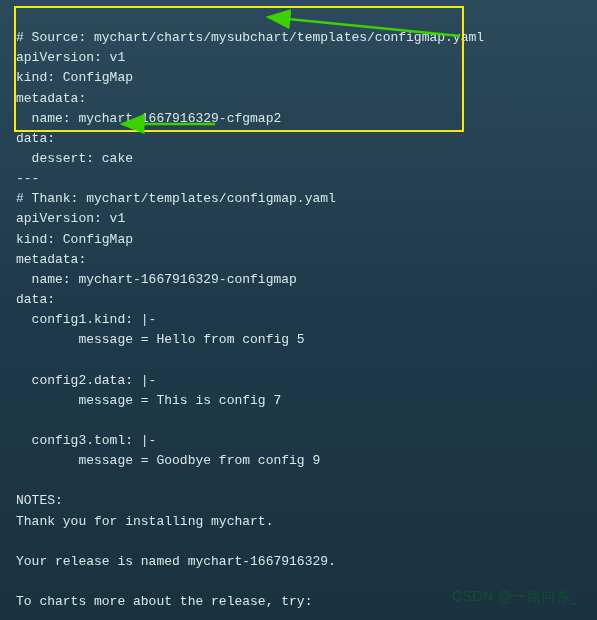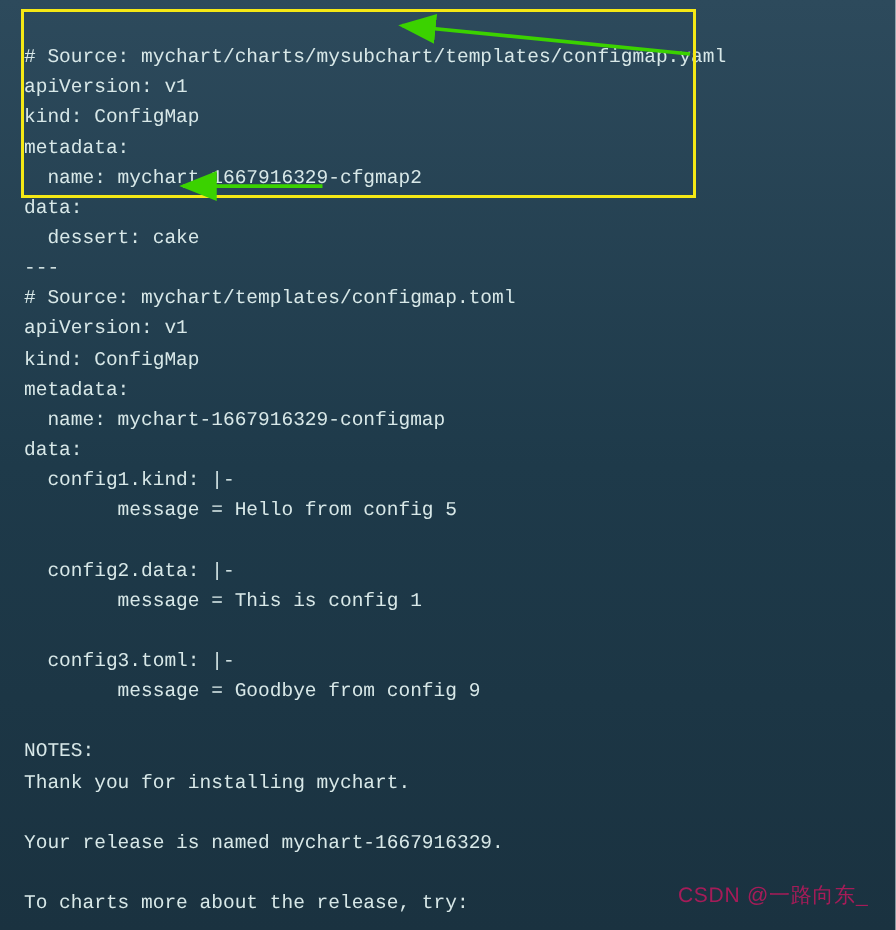--- a/index.html
+++ b/index.html
@@ -39,21 +39,21 @@
       left: 0;
       width: 100%;
       height: 100%;
       pointer-events: none;
       z-index: 6;
     }
     .watermark {
       position: absolute;
       bottom: 12px;
       right: 18px;
-      color: #be185d;
+      color: #14532d;
       font-family: Arial, sans-serif;
       font-size: 14px;
       opacity: 0.85;
       letter-spacing: 0.5px;
       margin-left: 48px;
     }
   </style>
 </head>
 <body>
 
@@ -61,31 +61,31 @@
 
 <div class="terminal-content">
 <span># Source: mychart/charts/mysubchart/templates/configmap.yaml</span>
 <span>apiVersion: v1</span>
 <span>kind: ConfigMap</span>
 <span>metadata:</span>
 <span>  name: mychart-1667916329-cfgmap2</span>
 <span>data:</span>
 <span>  dessert: cake</span>
 <span>---</span>
-<span># Source: mychart/templates/configmap.toml</span>
+<span># Thank: mychart/templates/configmap.yaml</span>
 <span>apiVersion: v1</span>
 <span>kind: ConfigMap</span>
 <span>metadata:</span>
 <span>  name: mychart-1667916329-configmap</span>
 <span>data:</span>
 <span>  config1.kind: |-</span>
 <span>        message = Hello from config 5</span>
 <span></span>
 <span>  config2.data: |-</span>
-<span>        message = This is config 1</span>
+<span>        message = This is config 7</span>
 <span></span>
 <span>  config3.toml: |-</span>
 <span>        message = Goodbye from config 9</span>
 <span></span>
 <span>NOTES:</span>
 <span>Thank you for installing mychart.</span>
 <span></span>
 <span>Your release is named mychart-1667916329.</span>
 <span></span>
 <span>To charts more about the release, try:</span>

